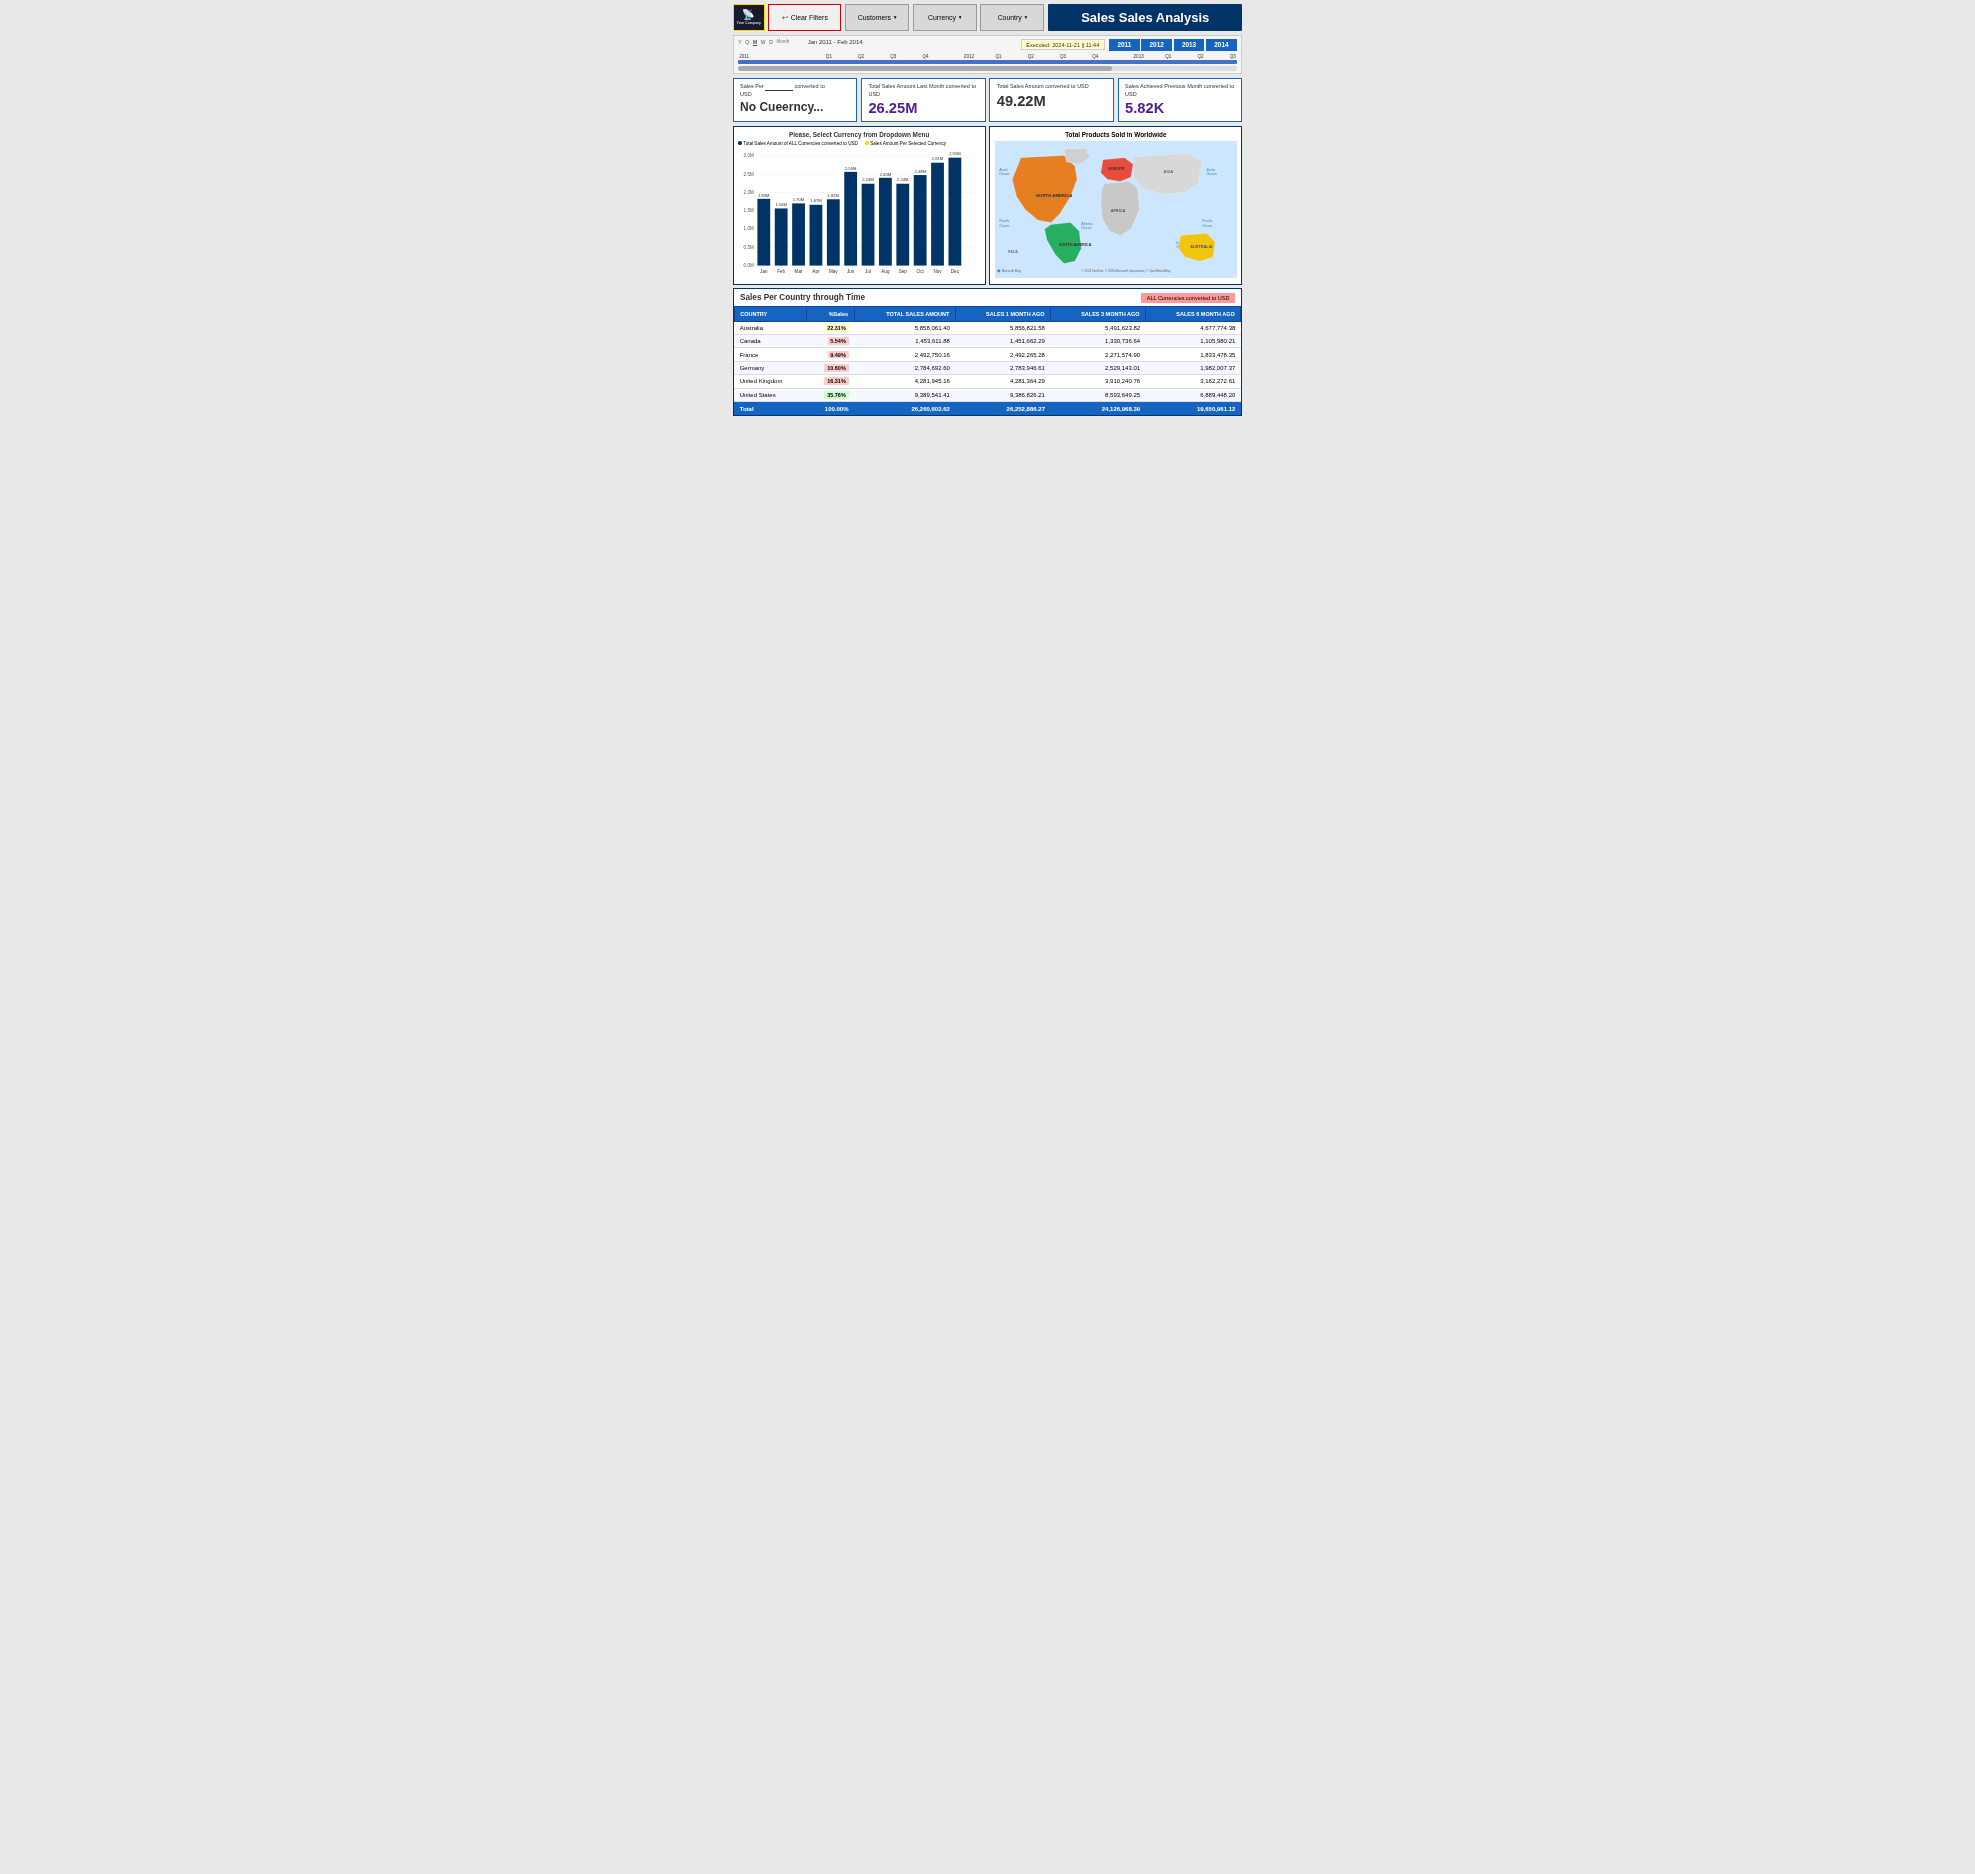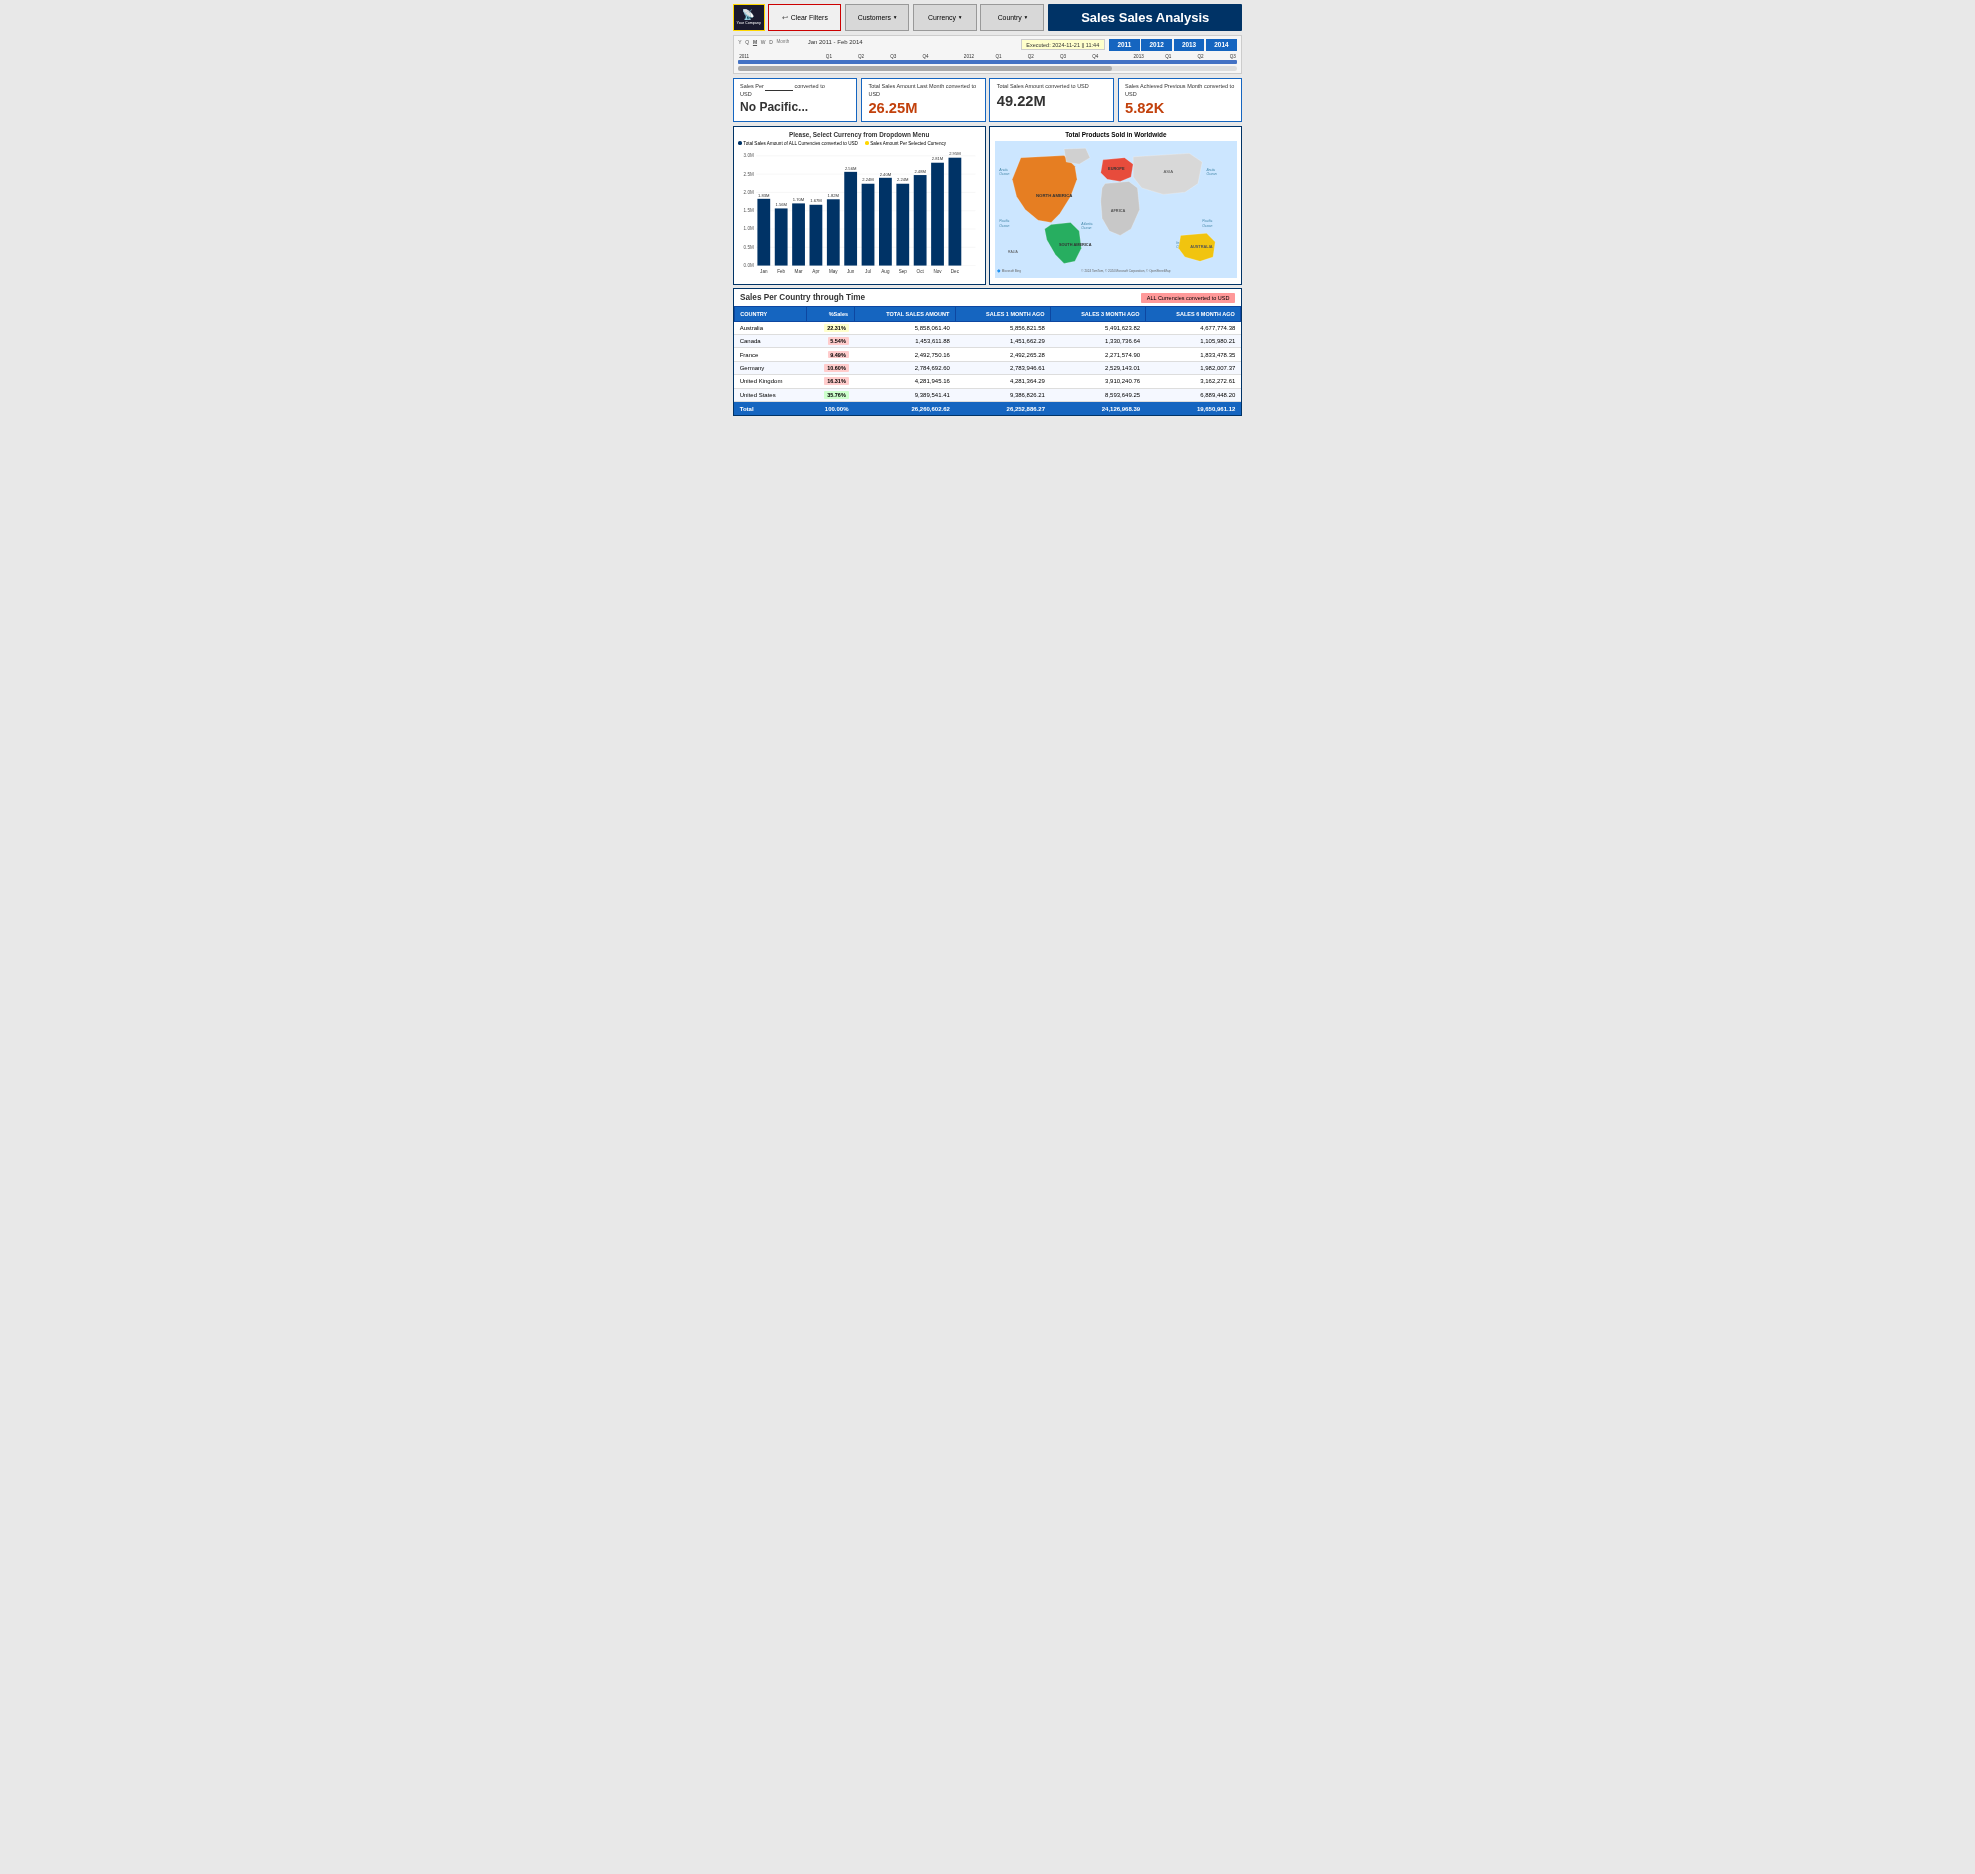--- a/index.html
+++ b/index.html
@@ -31,21 +31,21 @@
     .timeline-bar { height: 3.7px; background: #4472C4; margin-top: 1.8px; border-radius: 0.9px; width: 100%; }
     .scrollbar-container { width: 100%; height: 4.6px; background: #ddd; border-radius: 2.3px; margin-top: 1.8px; position: relative; }
     .scrollbar-thumb { height: 4.6px; background: #aaa; border-radius: 2.3px; width: 75%; position: absolute; left: 0; }
 
     
     .kpi-row { display: flex; gap: 3.7px; margin-bottom: 3.7px; }
     .kpi-card { flex: 1; border: 0.9px solid #1565C0; background: white; padding: 4.6px 6.4px; }
     .kpi-label { font-size: 5.5px; color: #333; margin-bottom: 2.7px; line-height: 1.3; }
     .kpi-label span.blank-line { display: inline-block; width: 27.5px; border-bottom: 0.9px solid #333; vertical-align: bottom; }
     .kpi-value { font-size: 14.7px; font-weight: bold; color: #333; }
-    .kpi-value.orange { color: #c2410c; }
+    .kpi-value.orange { color: #4c1d95; }
     .kpi-value.large-text { font-size: 12px; }
 
     
     .charts-row { display: flex; gap: 3.7px; margin-bottom: 3.7px; }
 
     
     .bar-chart-container { flex: 1; border: 0.9px solid #003366; background: white; padding: 4.6px; }
     .chart-title { font-size: 6.4px; font-weight: bold; text-align: center; color: #333; margin-bottom: 2.7px; }
     .chart-legend { display: flex; gap: 7.3px; font-size: 4.6px; margin-bottom: 2.7px; }
     .legend-dot { width: 3.7px; height: 3.7px; border-radius: 50%; display: inline-block; margin-right: 1.4px; }
@@ -154,21 +154,21 @@
       <div class="timeline-bar"></div>
       <div class="scrollbar-container">
         <div class="scrollbar-thumb"></div>
       </div>
     </div>
   </div>
 
   <div class="kpi-row">
     <div class="kpi-card">
       <div class="kpi-label">Sales Per <span class="blank-line"></span> converted to<br>USD</div>
-      <div class="kpi-value large-text">No Pacific...</div>
+      <div class="kpi-value large-text">No Cueerncy...</div>
     </div>
     <div class="kpi-card">
       <div class="kpi-label">Total Sales Amount Last Month converted to USD</div>
       <div class="kpi-value orange">26.25M</div>
     </div>
     <div class="kpi-card">
       <div class="kpi-label">Total Sales Amount converted to USD</div>
       <div class="kpi-value">49.22M</div>
     </div>
     <div class="kpi-card">

